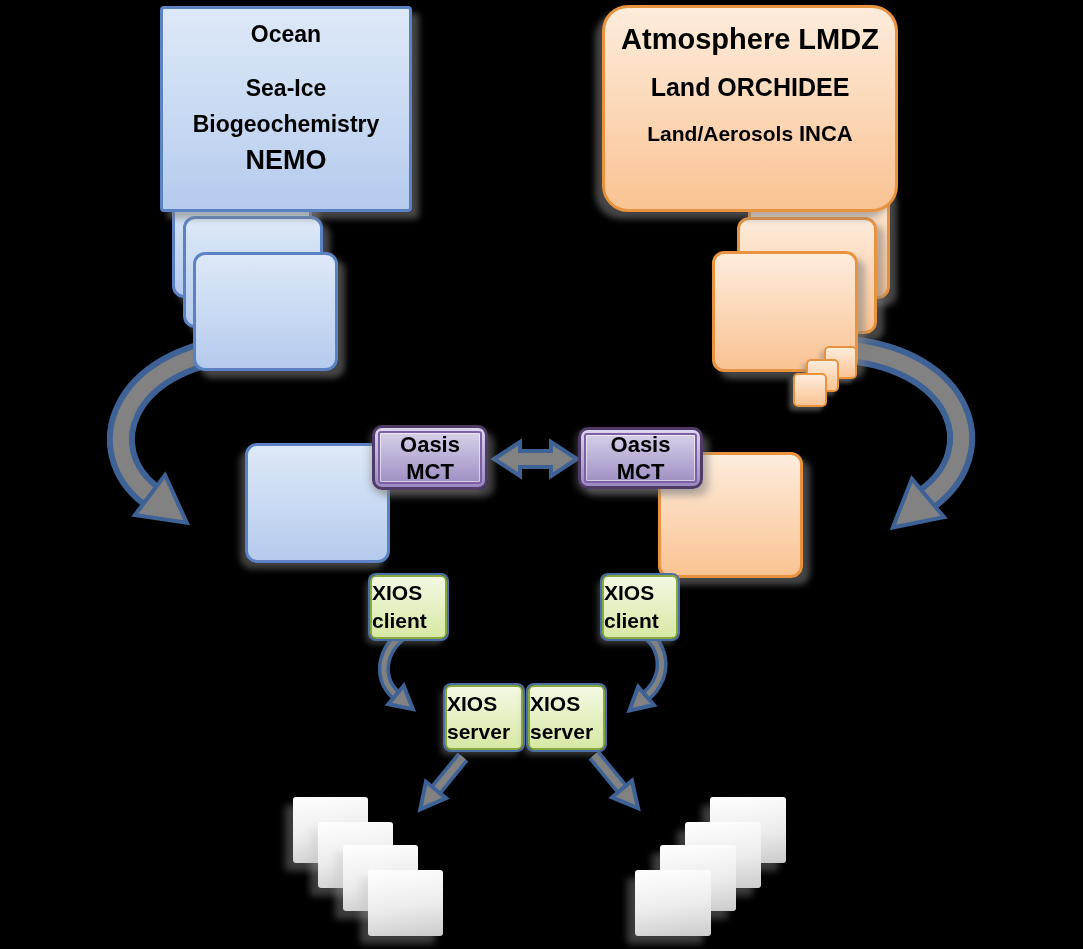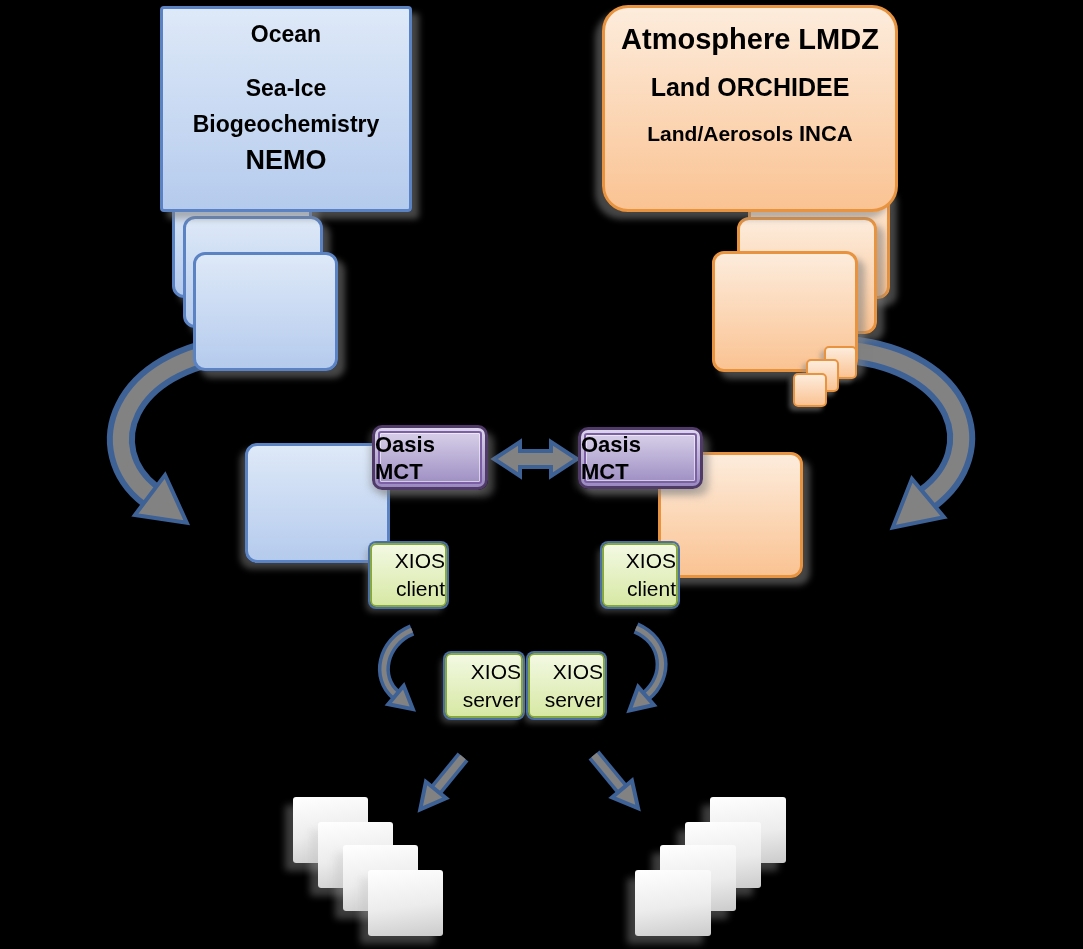--- a/index.html
+++ b/index.html
@@ -32,36 +32,36 @@
   .atm-l1{margin-top:12px;font-size:29px;line-height:38px;}
   .atm-l2{margin-top:12px;font-size:25px;line-height:34px;}
   .atm-l3{margin-top:14px;font-size:21px;line-height:32px;}
   .atm-l3 .strong{font-size:22px;}
 
   
   .oasis{
     background:linear-gradient(180deg,var(--purple-fill-top,#DCD5EC) 0%,var(--purple-fill-bottom,#9A8AC0) 100%);
     border:3px solid var(--purple-border,#4F3A68);border-radius:10px;
     box-shadow:6px 7px 7px rgba(130,130,130,.5), -3px 3px 6px rgba(120,120,120,.35);
-    display:flex;flex-direction:column;align-items:flex-start;justify-content:center;
+    display:flex;flex-direction:column;align-items:center;justify-content:center;
     color:#000;font-weight:bold;font-size:22px;line-height:27px;
   }
   .oasis::before{
     content:"";position:absolute;inset:3px;border:2px solid var(--purple-inner-border,#7D5FA6);
     border-radius:3px;box-shadow:inset 0 0 0 1px rgba(255,255,255,.55);pointer-events:none;
   }
   .oasis span{position:relative;}
 
   
   .xios{
     background:linear-gradient(180deg,var(--green-fill-top,#F3F9E3) 0%,var(--green-fill-bottom,#D7E8A4) 100%);
     border:2px solid var(--green-border,#87A840);border-radius:6px;
     box-shadow:0 0 0 2px var(--green-ring,#4A6FA5), -4px 5px 6px rgba(130,130,130,.45);
-    display:flex;flex-direction:column;align-items:flex-end;justify-content:center;
-    color:#000;font-weight:normal;font-size:21px;line-height:28px;
+    display:flex;flex-direction:column;align-items:flex-start;justify-content:center;
+    color:#000;font-weight:bold;font-size:21px;line-height:28px;margin-top:32px;
   }
 
   
   .mini-square{
     width:33px;height:33px;border:2px solid var(--orange-border,#E8933F);border-radius:5px;
     background:linear-gradient(180deg,var(--orange-fill-top,#FDECDC),var(--orange-fill-bottom,#FAC393));
     box-shadow:-4px 4px 4px rgba(140,140,140,.5);
   }
 
   

